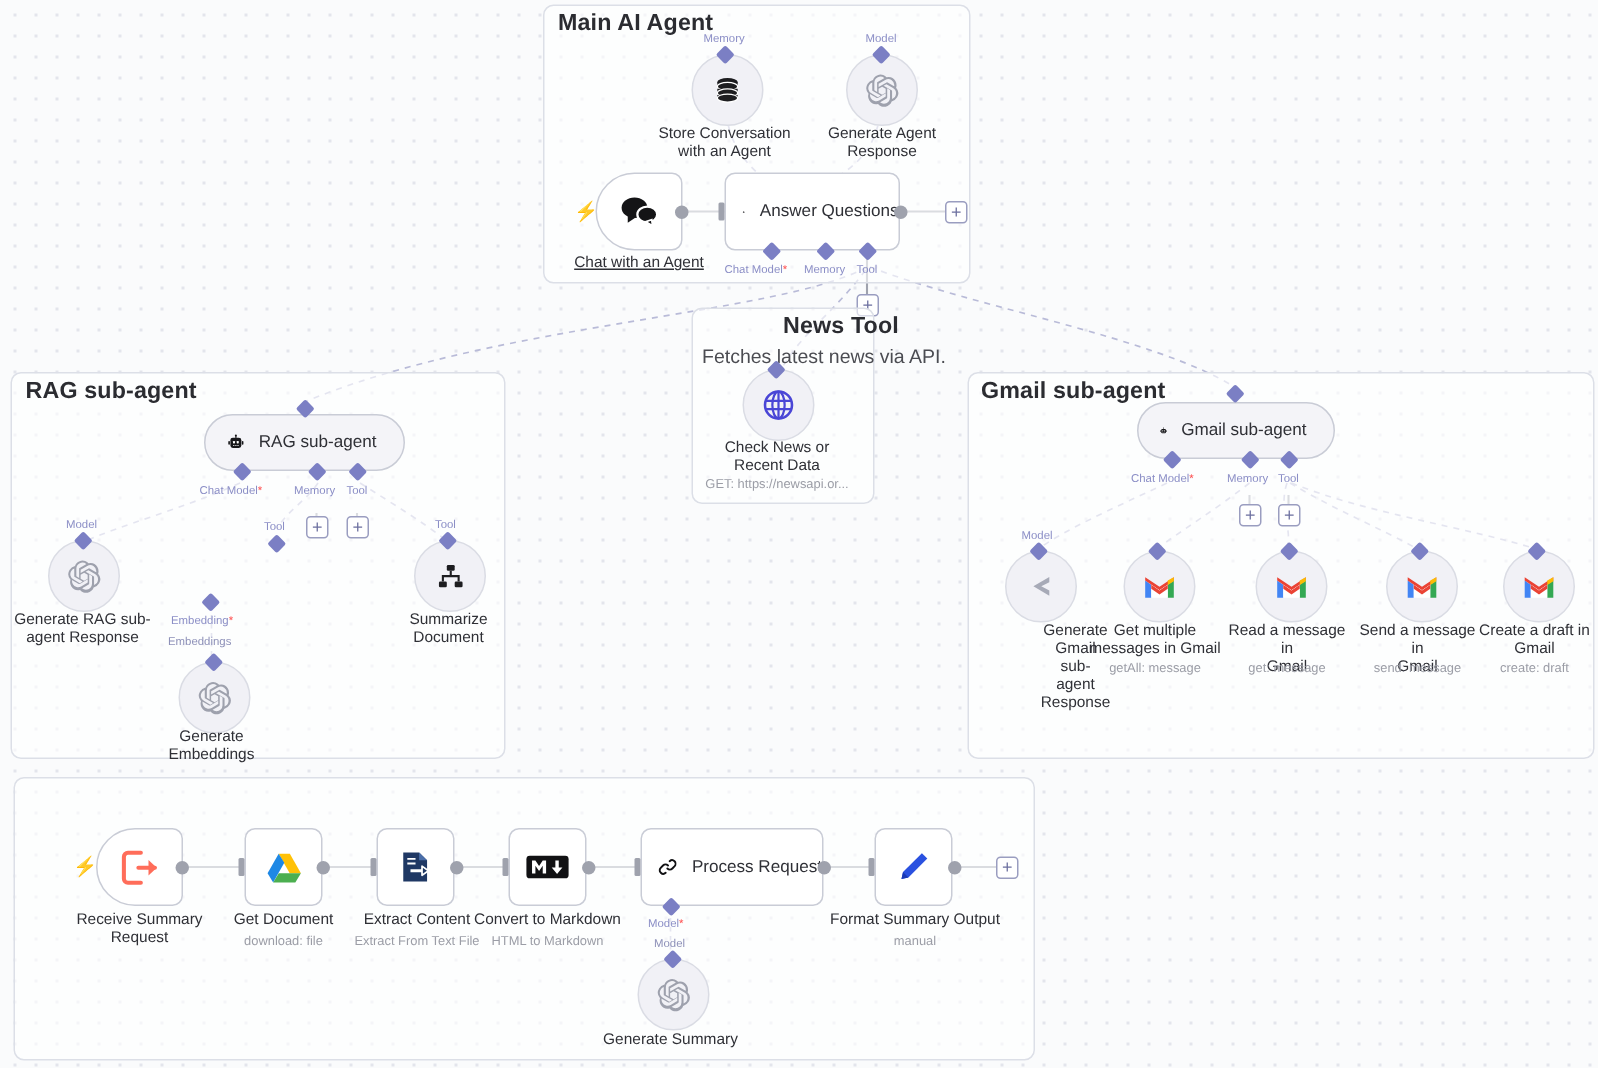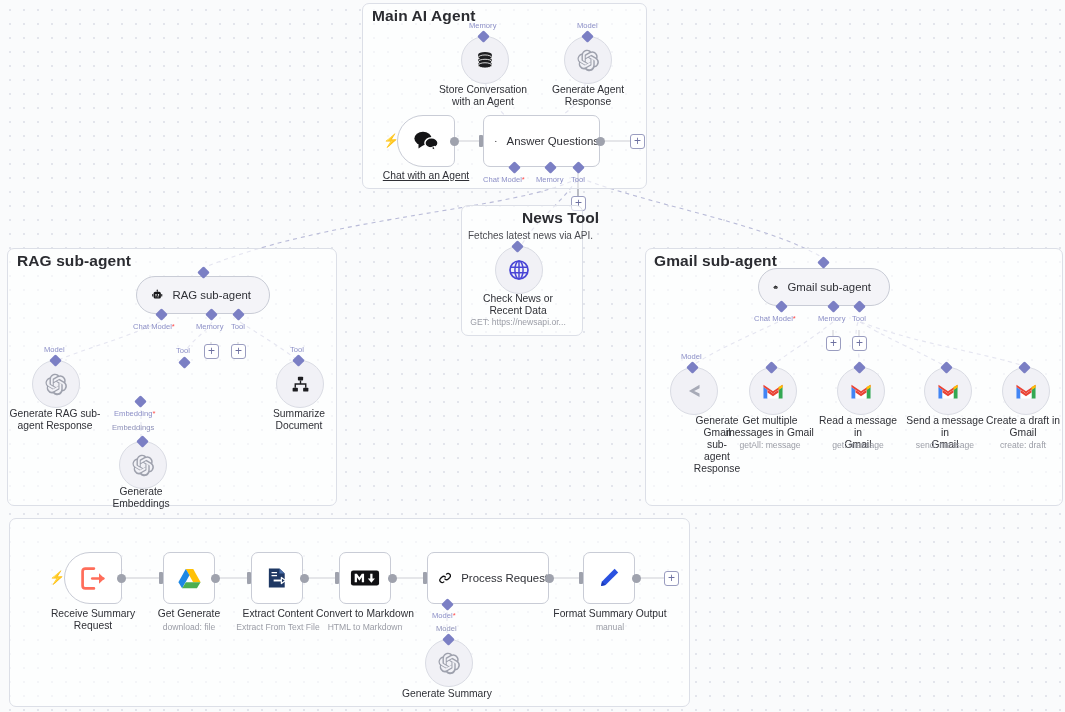--- a/index.html
+++ b/index.html
@@ -22,21 +22,21 @@
     position:absolute;
     background:rgba(255,255,255,.62);
     border:1px solid #dcdfe7;
     border-radius:7px;
   }
   .group-title{
     position:absolute;font-size:15.5px;font-weight:bold;color:#2b2c31;
     letter-spacing:.1px;white-space:nowrap;
   }
   .group-sub{
-    position:absolute;font-size:10px;color:#4b4c52;white-space:nowrap;
+    position:absolute;font-size:13px;color:#4b4c52;white-space:nowrap;
   }
 
   
   .node{position:absolute;}
   .rect{
     background:#fff;border:1px solid #c9ccd6;border-radius:7px;
     display:flex;align-items:center;height:52px;
   }
   .rect.square{width:52px;justify-content:center;}
   .rect.wide{padding-left:11px;gap:10px;}
@@ -430,21 +430,21 @@
 
   <div class="node rect square" style="left:163px;top:552px;">
     <svg width="25" height="23" viewBox="0 0 26 24">
       <path d="M9.1 2.2 L16.9 2.2 L24.6 15.8 L16.8 15.8 Z" fill="#ffc107"></path>
       <path d="M9.1 2.2 L1.4 15.8 L5.3 22.2 L13 8.6 Z" fill="#1e88e5"></path>
       <path d="M5.3 22.2 L20.7 22.2 L24.6 15.8 L9.2 15.8 Z" fill="#4caf50"></path>
     </svg>
   </div>
   <div class="instub" style="left:159px;top:572px;"></div>
   <div class="dot" style="left:211px;top:574px;"></div>
-  <div class="nlabel" style="left:145px;top:608px;width:88px;">Get Generate</div>
+  <div class="nlabel" style="left:145px;top:608px;width:88px;">Get Document</div>
   <div class="nsub" style="left:145px;top:622px;width:88px;">download: file</div>
 
   <div class="node rect square" style="left:251px;top:552px;">
     <svg width="25" height="24" viewBox="0 0 26 24">
       <path d="M4 2 H15 L20.5 7.4 V22 H4 Z" fill="#1f3864"></path>
       <path d="M15 2 L20.5 7.4 H15 Z" fill="#4a6ea8"></path>
       <path d="M9 14.6 H20" stroke="#fff" stroke-width="2" fill="none"></path>
       <path d="M17 11.4 L21.4 14.6 L17 17.8 Z" fill="#1f3864" stroke="#fff" stroke-width="1.2" stroke-linejoin="round"></path>
       <path d="M6.8 6.4 H12.5 M6.8 9.6 H12.5" stroke="#fff" stroke-width="1.3"></path>
     </svg>

